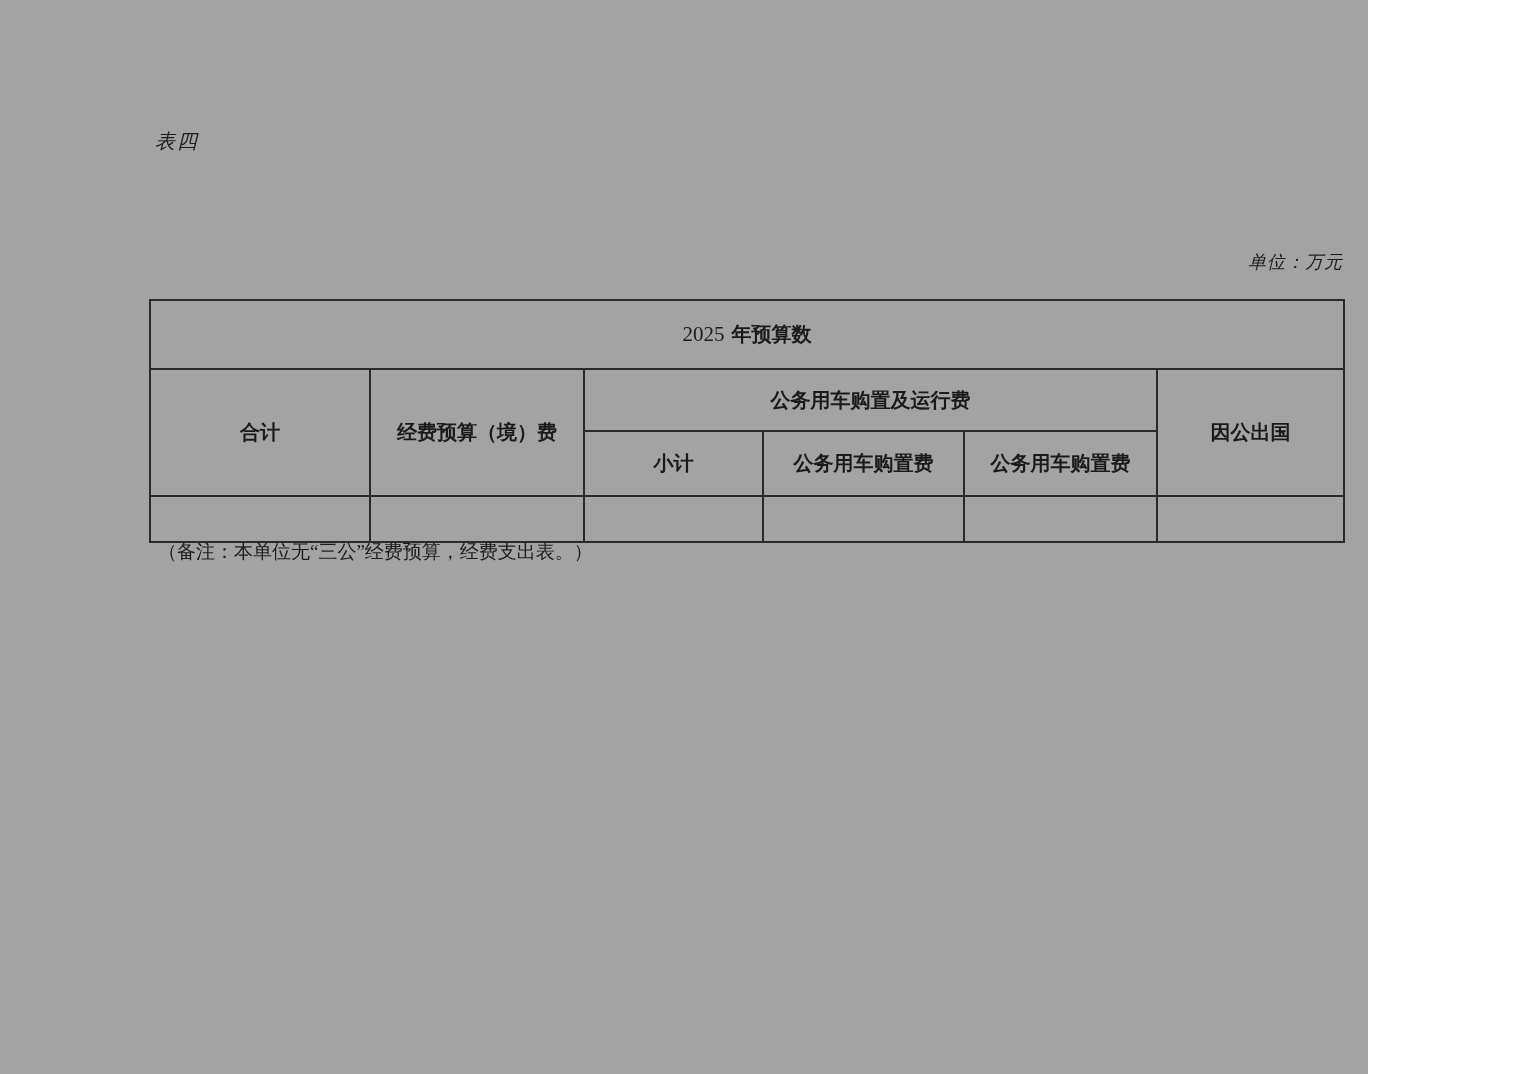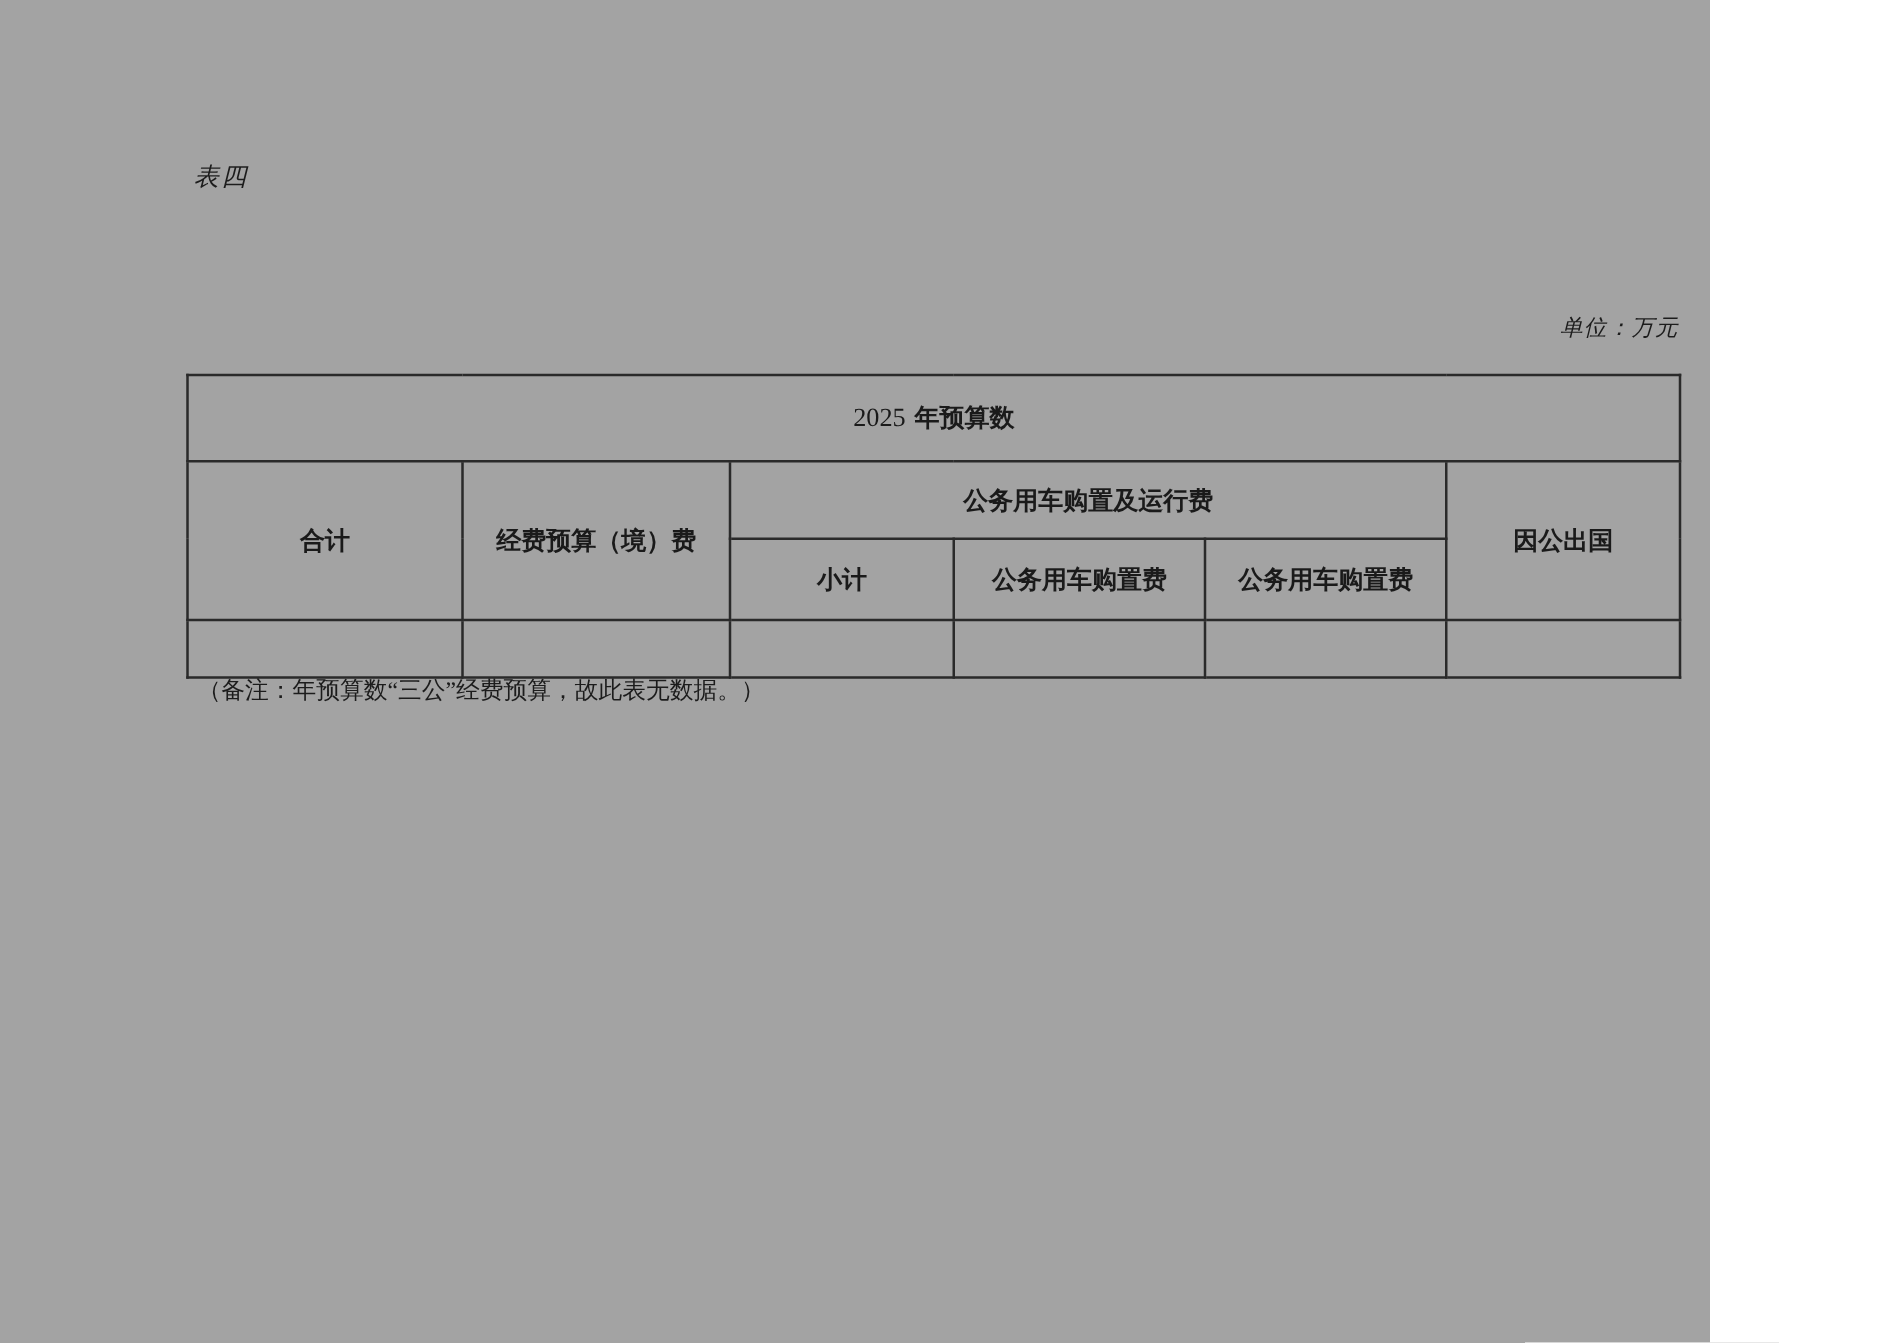--- a/index.html
+++ b/index.html
@@ -129,15 +129,15 @@
         <td></td>
         <td></td>
         <td></td>
         <td></td>
         <td></td>
         <td></td>
       </tr>
     </tbody>
   </table>
 
-  <div class="footnote">（备注：年预算数“三公”经费预算，故此表无数据。）</div>
+  <div class="footnote">（备注：本单位无“三公”经费预算，经费支出表。）</div>
 
 </div>
 
 </body></html>

